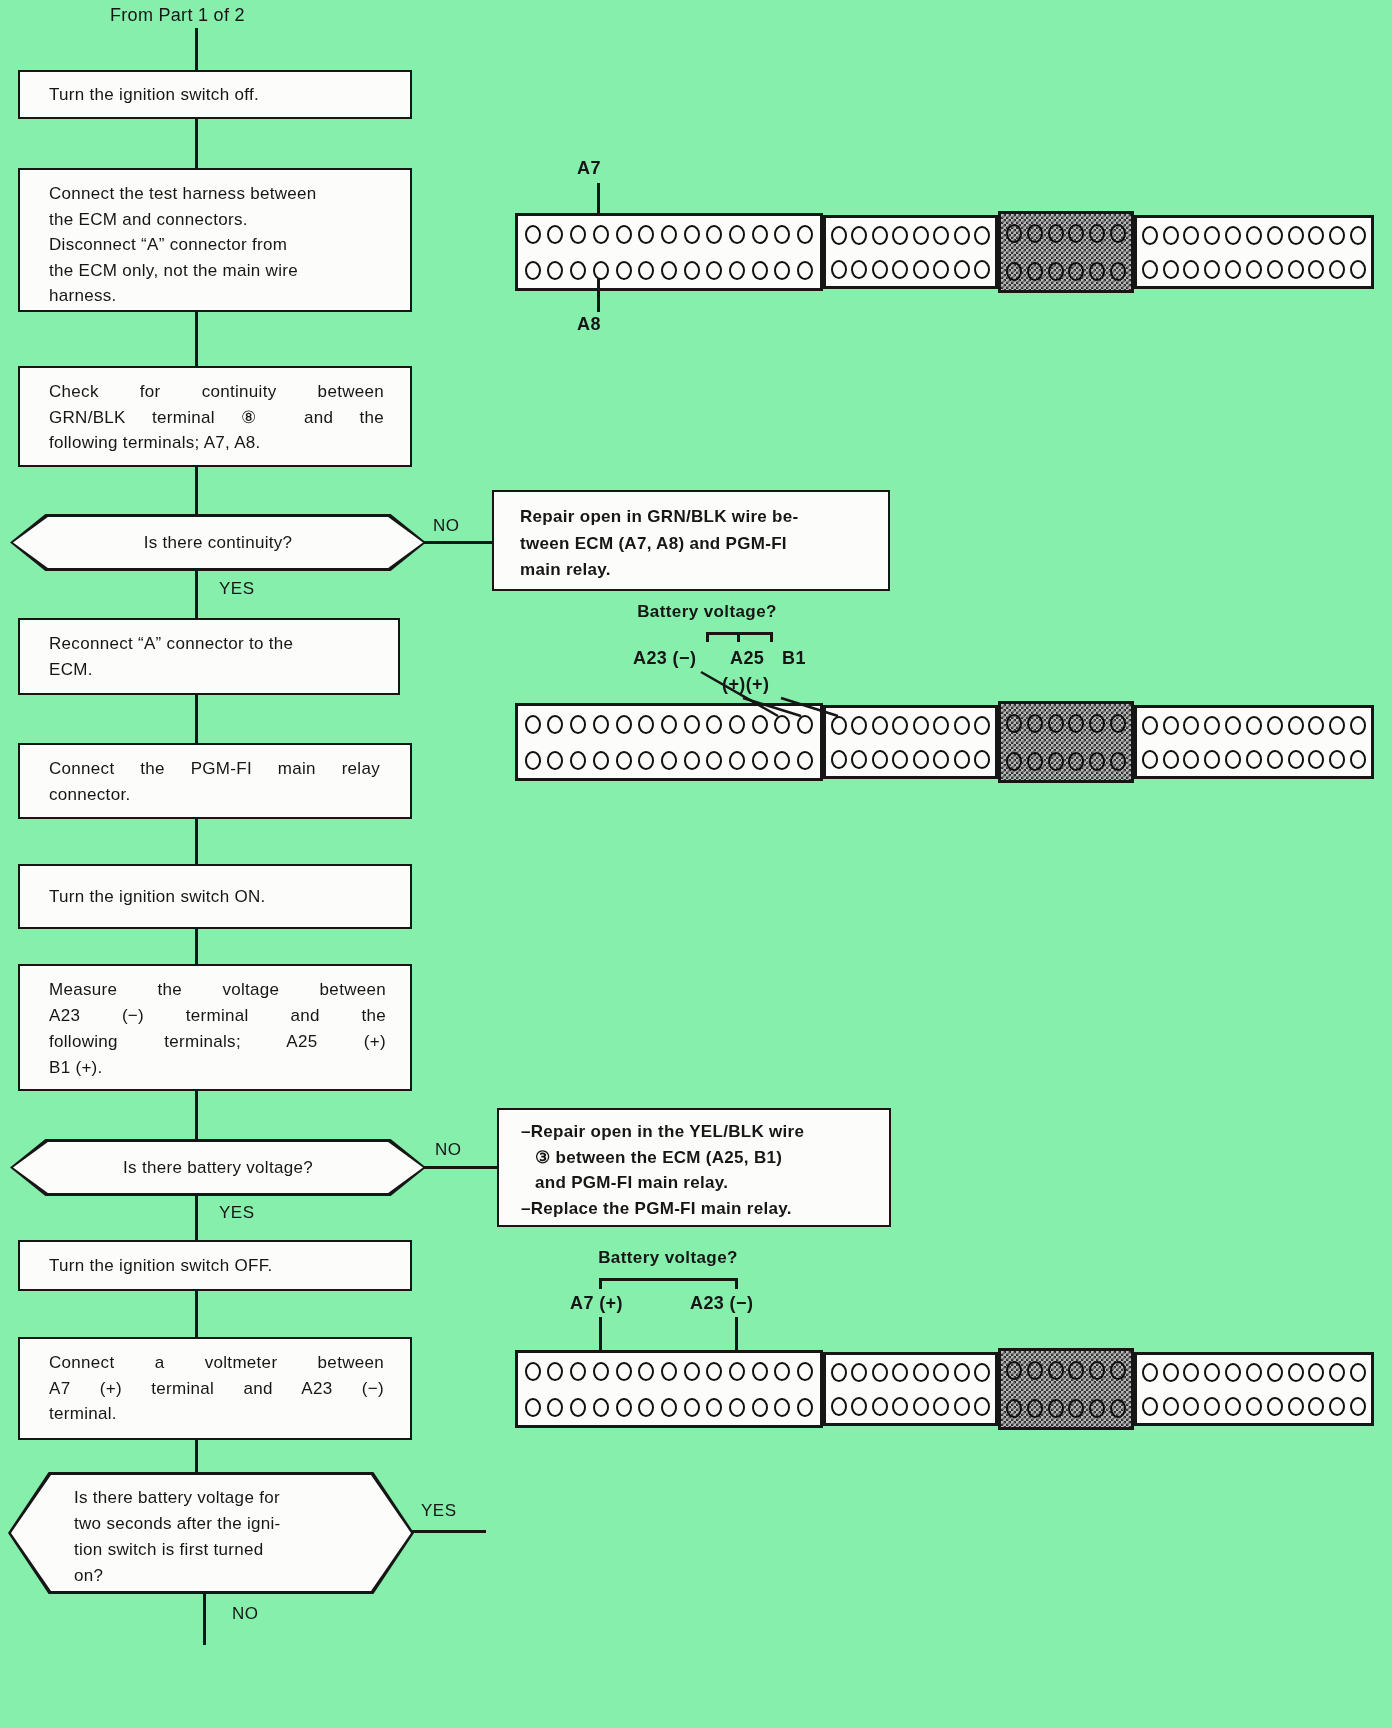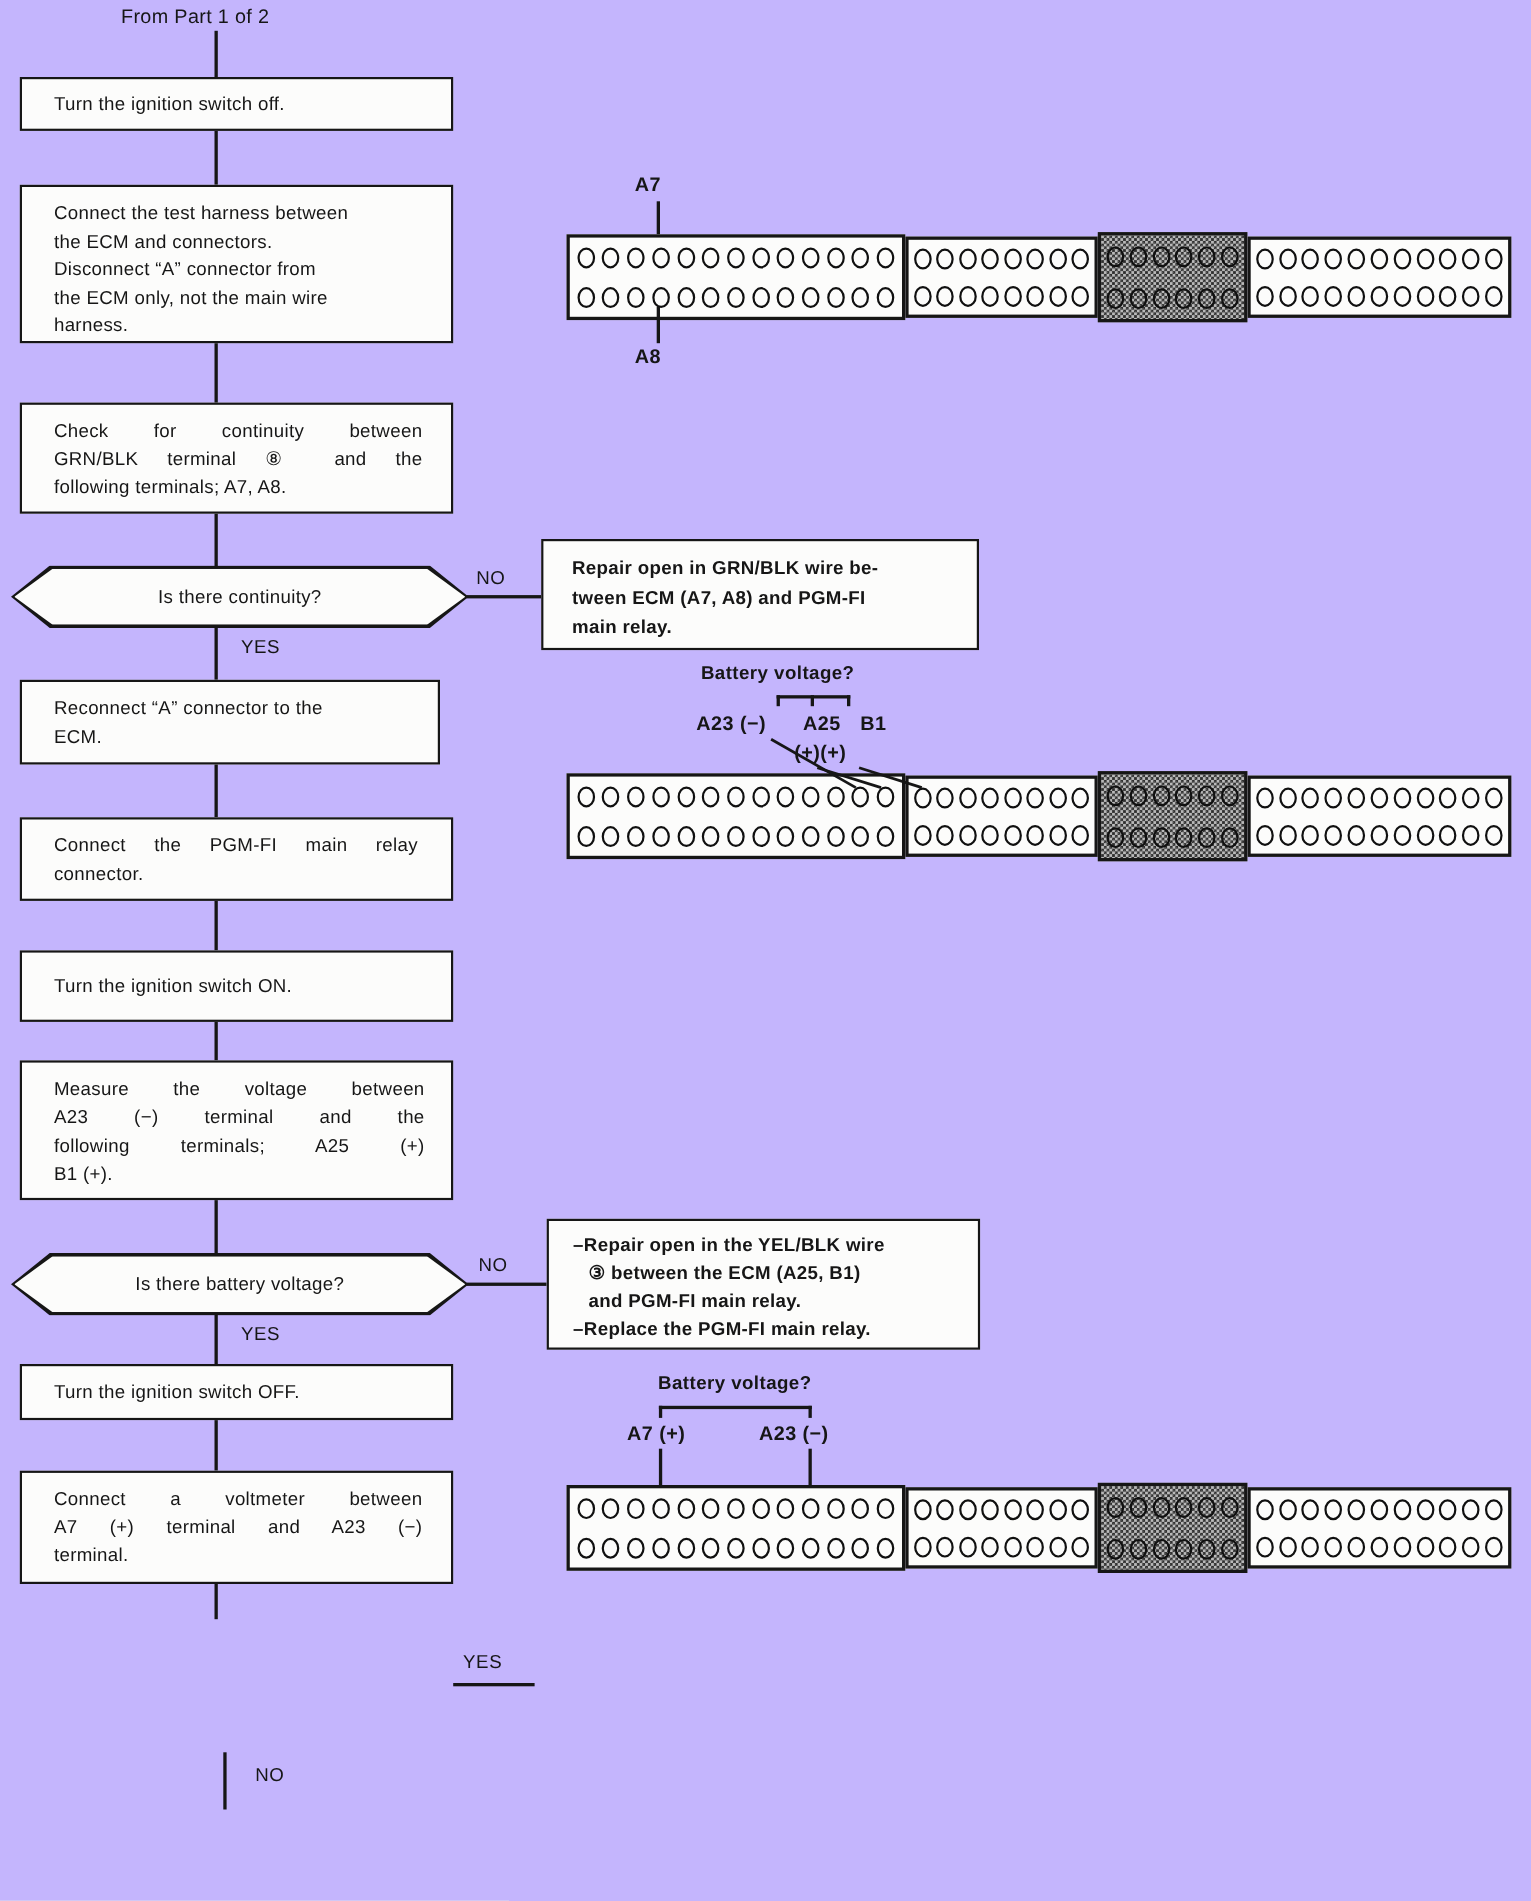--- a/index.html
+++ b/index.html
@@ -1,16 +1,16 @@
 <!DOCTYPE html>
 <html><head>
 <meta charset="utf-8">
 <style>
   html,body{margin:0;padding:0;background:#e8e8e8;}
-  #canvas{position:relative;width:1392px;height:1728px;background:#c4b5fd;overflow:hidden;
+  #canvas{position:relative;width:1392px;height:1728px;background:#86efac;overflow:hidden;
           font-family:"Liberation Sans",sans-serif;color:#161616;}
   .abs{position:absolute;}
   .box{position:absolute;border:2.5px solid #161616;background:#fcfcfb;box-sizing:border-box;
        font-size:17px;line-height:25.5px;letter-spacing:.3px;}
   .boxpad{padding:11px 24px 0 29px;}
   .center1{display:flex;align-items:center;padding-left:29px;}
   .bold{font-weight:700;}
   .vline{position:absolute;width:3px;background:#161616;}
   .hline{position:absolute;height:3px;background:#161616;}
   .j{text-align:justify;text-align-last:justify;}
@@ -137,20 +137,29 @@
   <div class="box center1" style="left:18px;top:1240px;width:394px;height:51px;">
     <span>Turn the ignition switch OFF.</span>
   </div>
 
   <div class="box boxpad" style="left:18px;top:1337px;width:394px;height:103px;padding-right:26px;">
     <div class="j">Connect a voltmeter between</div>
     <div class="j">A7 (+) terminal and A23 (−)</div>
     <div>terminal.</div>
   </div>
 
+  <div class="hexO hshape" style="left:8px;top:1472px;width:406px;height:122px;">
+    <div class="hexI hshape"></div>
+    <div class="htext">
+      <div>Is there battery voltage for</div>
+      <div>two seconds after the igni-</div>
+      <div>tion switch is first turned</div>
+      <div>on?</div>
+    </div>
+  </div>
   <div class="branchlbl" style="left:421px;top:1501px;">YES</div>
   <div class="branchlbl" style="left:232px;top:1604px;">NO</div>
 
 
 
   <div class="pinlbl" style="left:577px;top:158px;">A7</div>
   <div class="leader" style="left:597px;top:183px;height:44px;"></div>
   <div class="strip" style="left:515px;top:211px;width:865px;height:82px;">
       <div class="cblock b1">
         <div class="crow">

